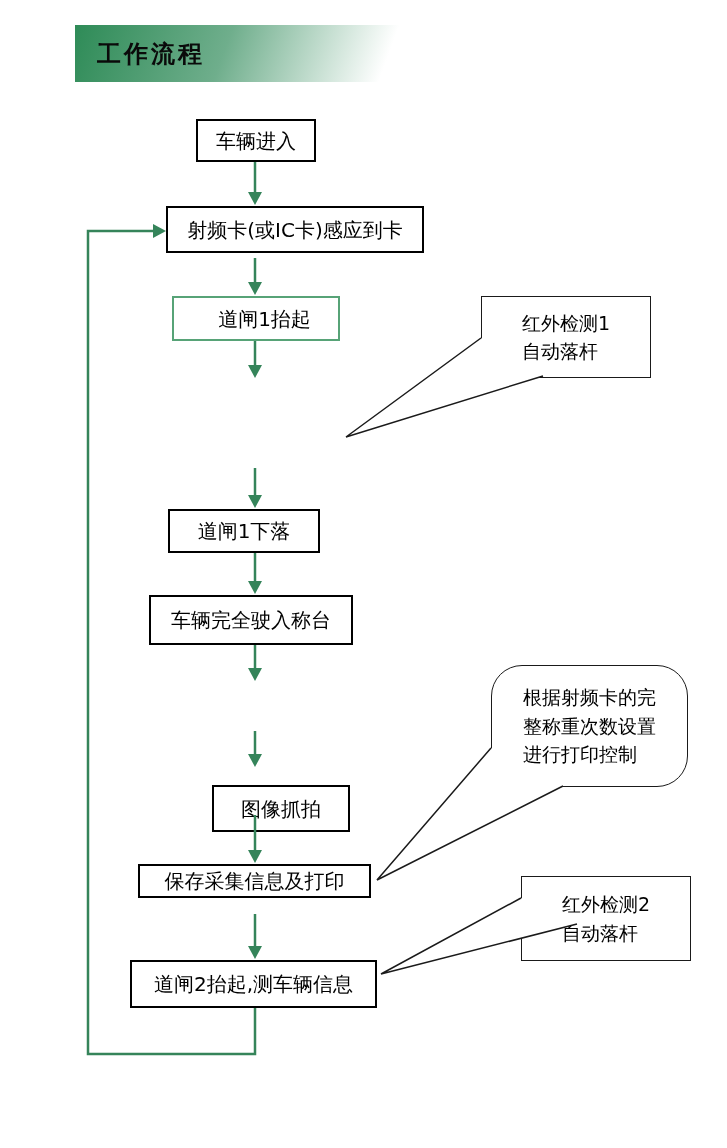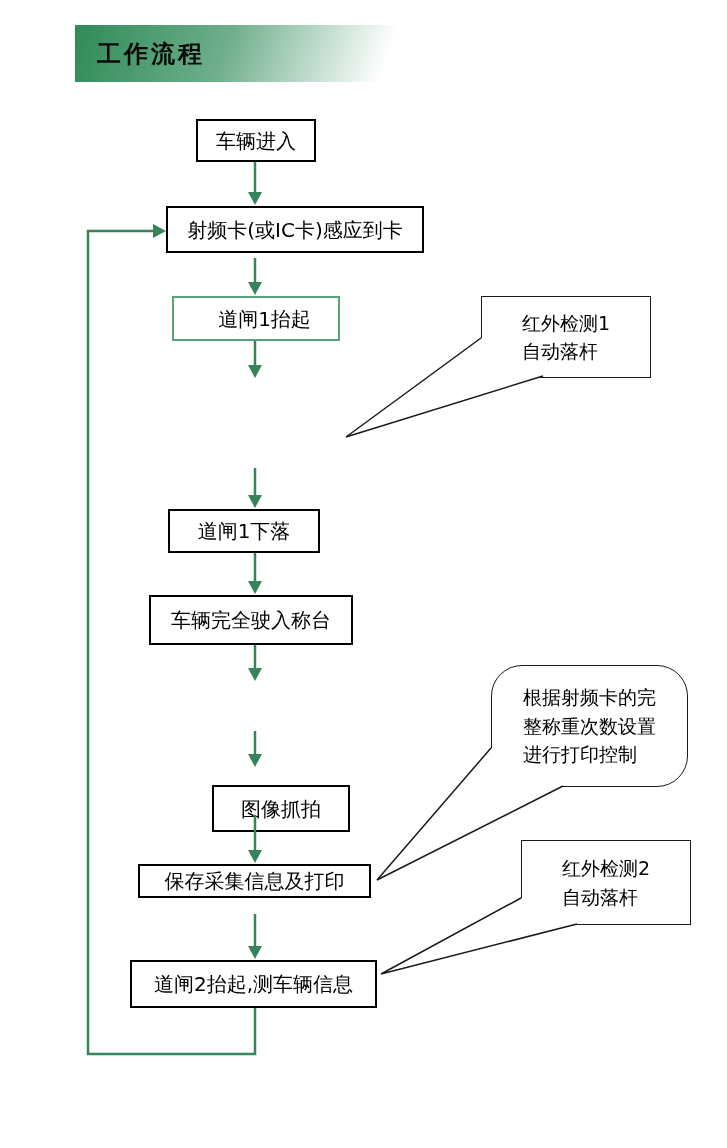--- a/index.html
+++ b/index.html
@@ -96,21 +96,21 @@
 
   <div class="node" style="left:130px; top:960px; width:247px; height:48px;">道闸2抬起,测车辆信息</div>
 
   <div class="callout" style="left:481px; top:296px; width:170px; height:82px;">红外检测1
 自动落杆</div>
 
   <div class="callout" style="left:491px; top:665px; width:197px; height:122px;border-radius:31px;">根据射频卡的完
 整称重次数设置
 进行打印控制</div>
 
-  <div class="callout" style="left:521px; top:840px; width:170px; height:85px;">红外检测2
+  <div class="callout" style="left:521px; top:876px; width:170px; height:85px;">红外检测2
 自动落杆</div>
 
   <svg class="overlay" viewBox="0 0 727 1148" xmlns="http://www.w3.org/2000/svg">
 
     <g fill="#ffffff" stroke="#1a1a1a" stroke-width="1.5" stroke-linejoin="miter">
       <path d="M481,338 L346,437 L543,376"></path>
       <path d="M491,748 L377,880 L563,786"></path>
       <path d="M521,898 L381,974 L577,924"></path>
     </g>
 

